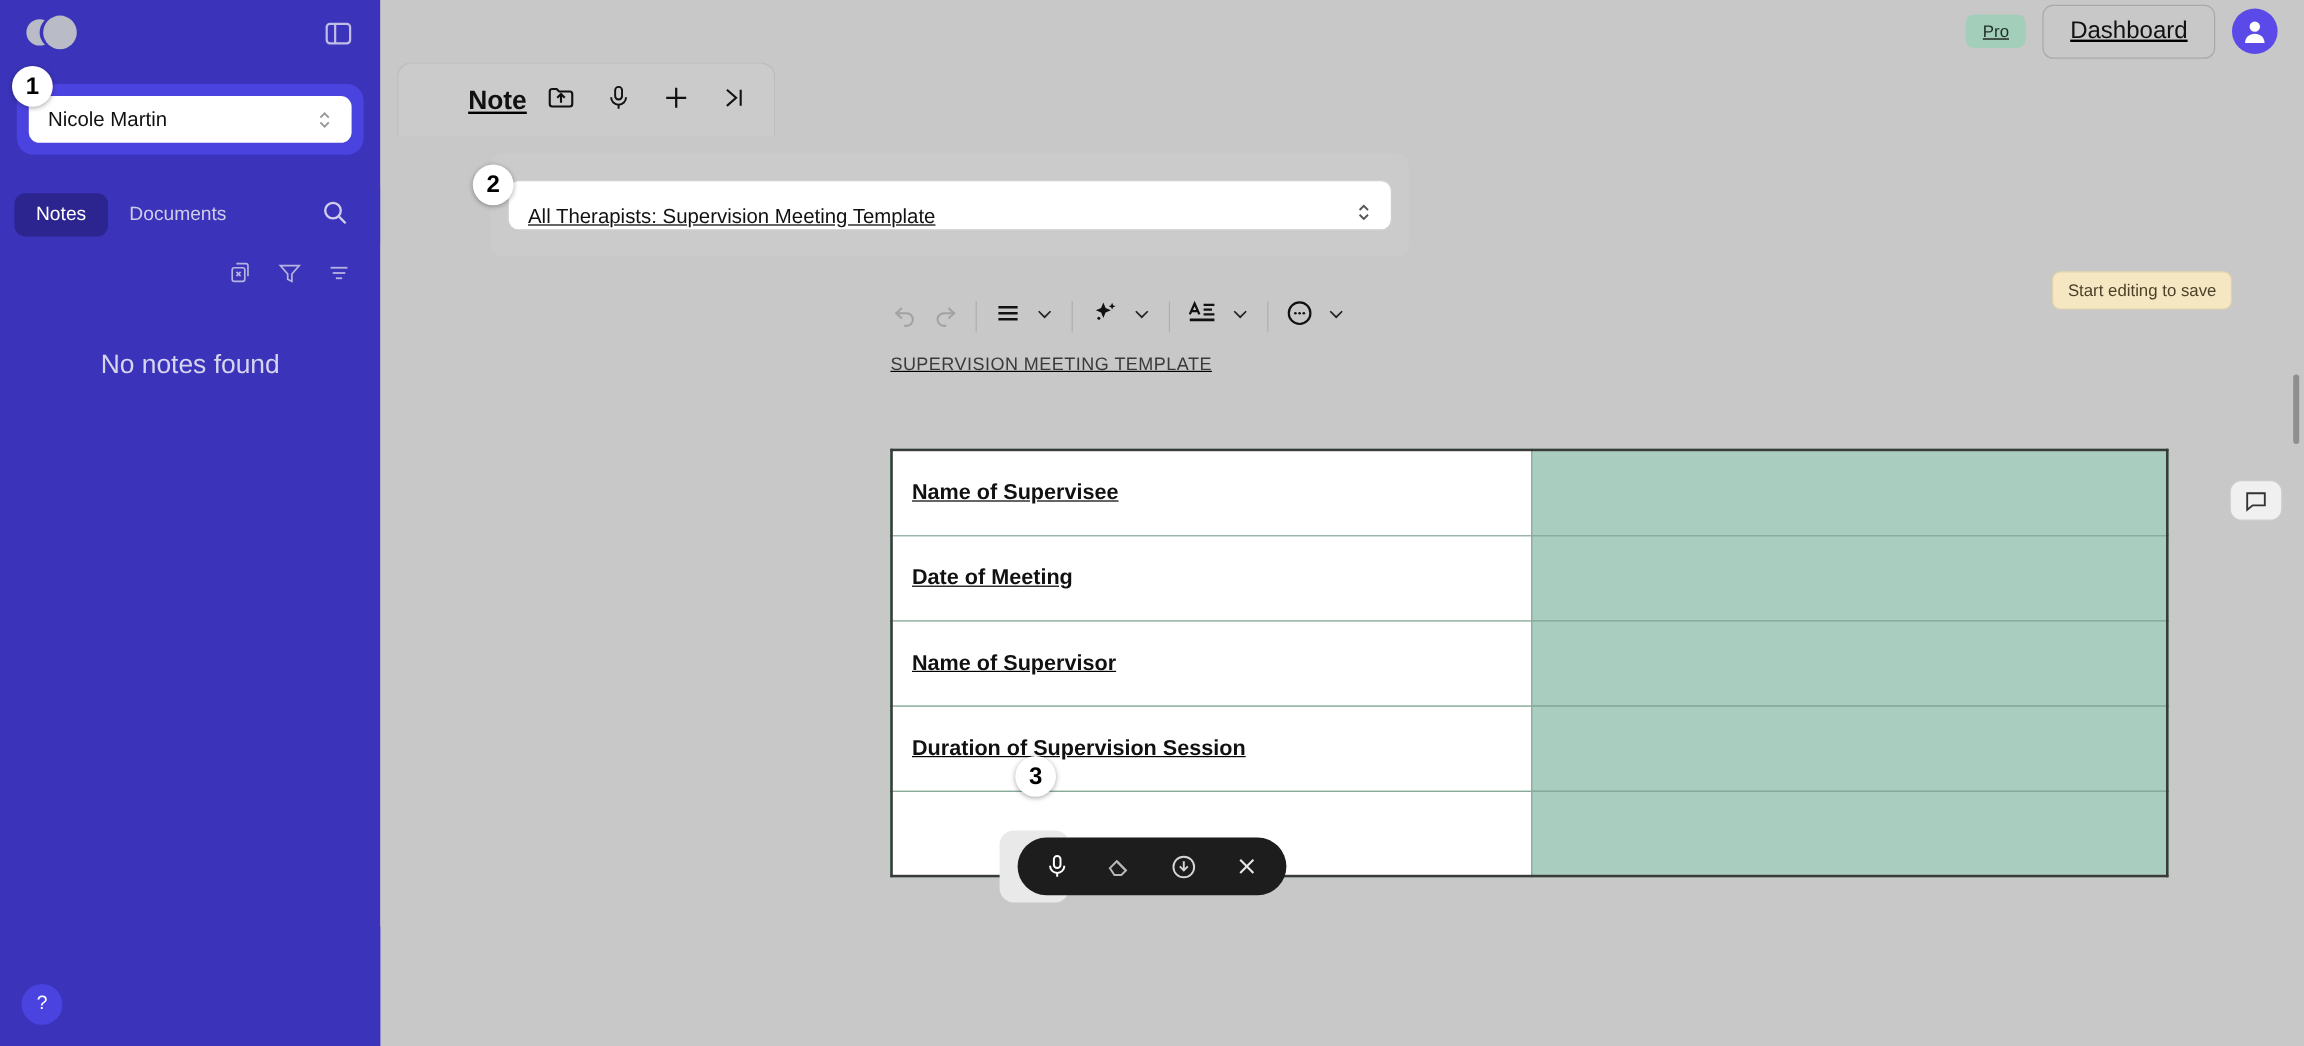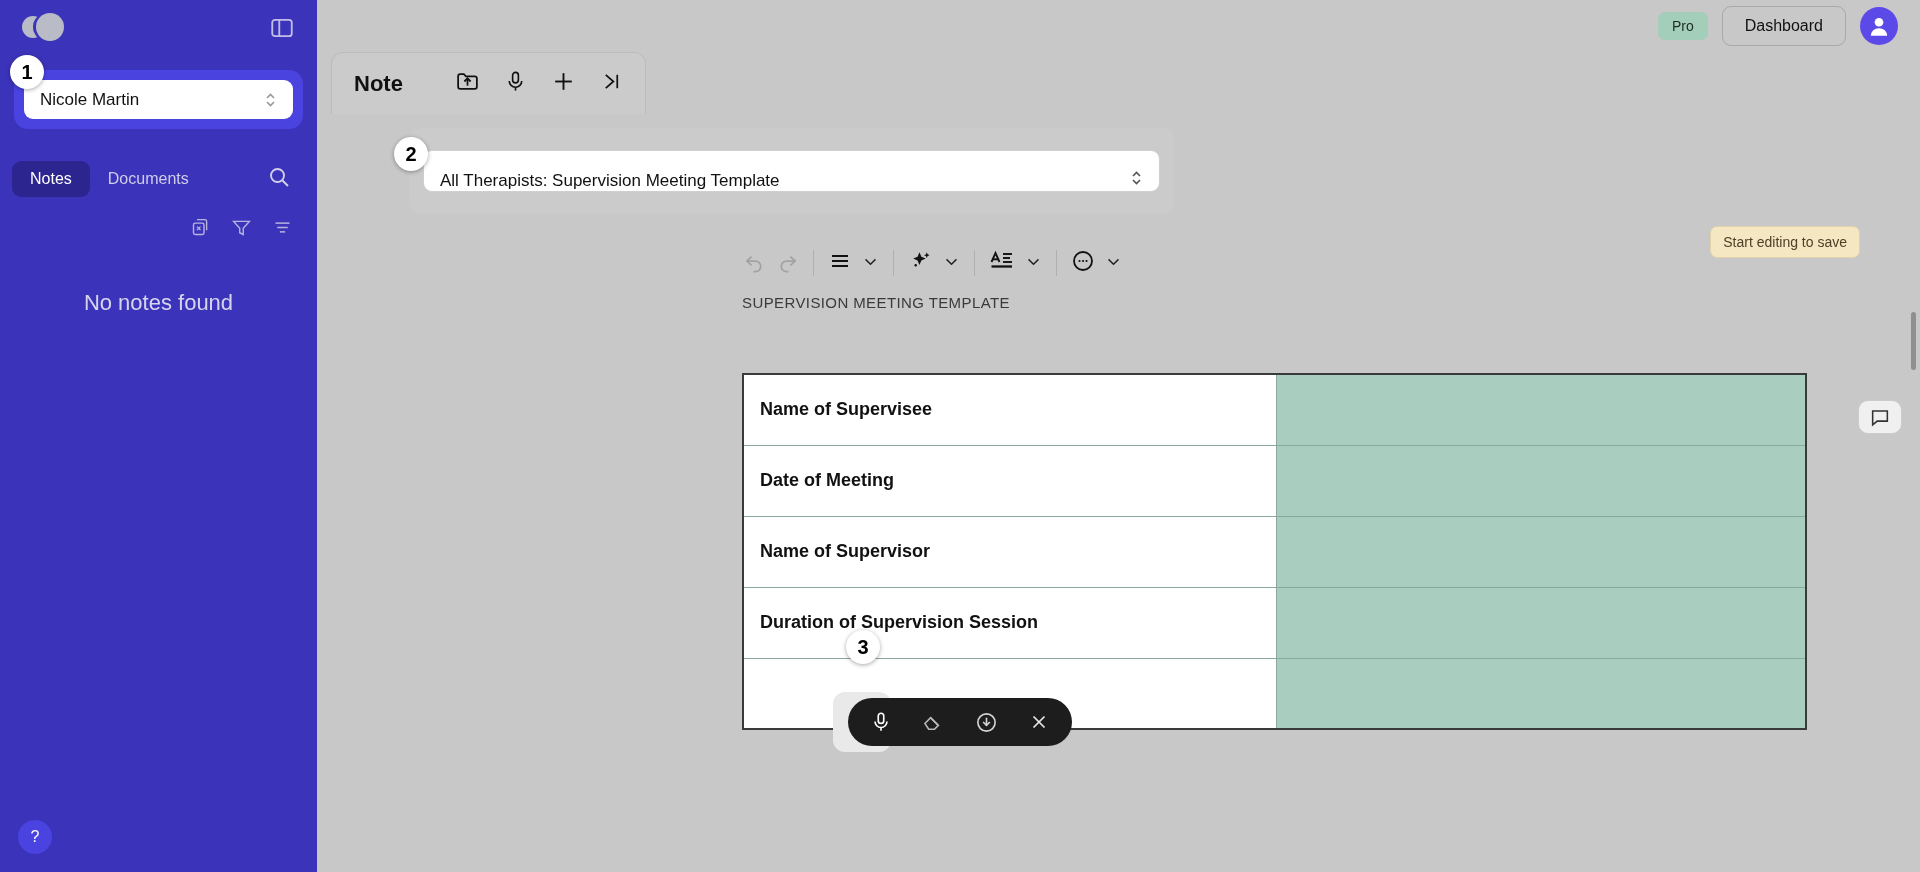--- a/index.html
+++ b/index.html
@@ -74,49 +74,49 @@
 
   .help-btn {
     position: absolute; left: 18px; bottom: 18px;
     width: 34px; height: 34px; border-radius: 50%;
     background: #4b43e0; color: #fff;
     display: flex; align-items: center; justify-content: center;
     font-size: 16px; cursor: pointer;
   }
 
   
-  .main { flex: 1; position: relative; height: 772px; background: #c8c8c8; }
+  .main { flex: 1; position: relative; height: 772px; background: #c8c8c8; text-decoration: underline; }
 
   .topbar {
     height: 52px; display: flex; align-items: center;
     justify-content: flex-end; gap: 14px; padding: 0 22px;
   }
   .pro-badge {
     background: #a3ceba; color: #1c2b24; font-size: 14px;
     padding: 6px 14px; border-radius: 7px; font-weight: 400;
   }
   .dash-btn {
     border: 1px solid #a9a9a9; background: transparent;
-    border-radius: 9px; padding: 10px 22px; font-size: 16px;
+    border-radius: 9px; padding: 10px 22px; font-size: 20px;
     color: #111; cursor: pointer; font-family: inherit;
   }
   .avatar {
     width: 38px; height: 38px; border-radius: 50%;
     background: #5b4ae8; display:flex; align-items:center; justify-content:center;
     cursor: pointer;
   }
 
   
   .panels { display: flex; padding: 0 0 0 14px; position: relative; }
   .panel-head {
     background: #cbcbcb; border: 1px solid #bcbcbc;
     border-bottom: none; border-radius: 12px 12px 0 0;
     height: 62px; display: flex; align-items: center;
   }
-  .panel-note { width: 315px; padding: 0 22px; gap: 4px; justify-content: space-between; }
+  .panel-note { width: 315px; padding: 0 22px; gap: 16px; justify-content: flex-end; }
   .panel-note .title { font-size: 22px; font-weight: 700; color: #111; }
   .panel-note .icons { display: flex; align-items: center; gap: 24px; }
   .panel-note .icons span { cursor: pointer; }
   .panel-doc {
     flex: 1; margin-left: 3px; margin-right: 28px;
     justify-content: space-between; padding: 0 26px;
   }
   .panel-doc .title { font-size: 22px; font-weight: 700; color: #111; }
   .plus-lg { font-size: 30px; color: #111; cursor: pointer; line-height: 1; }
 

